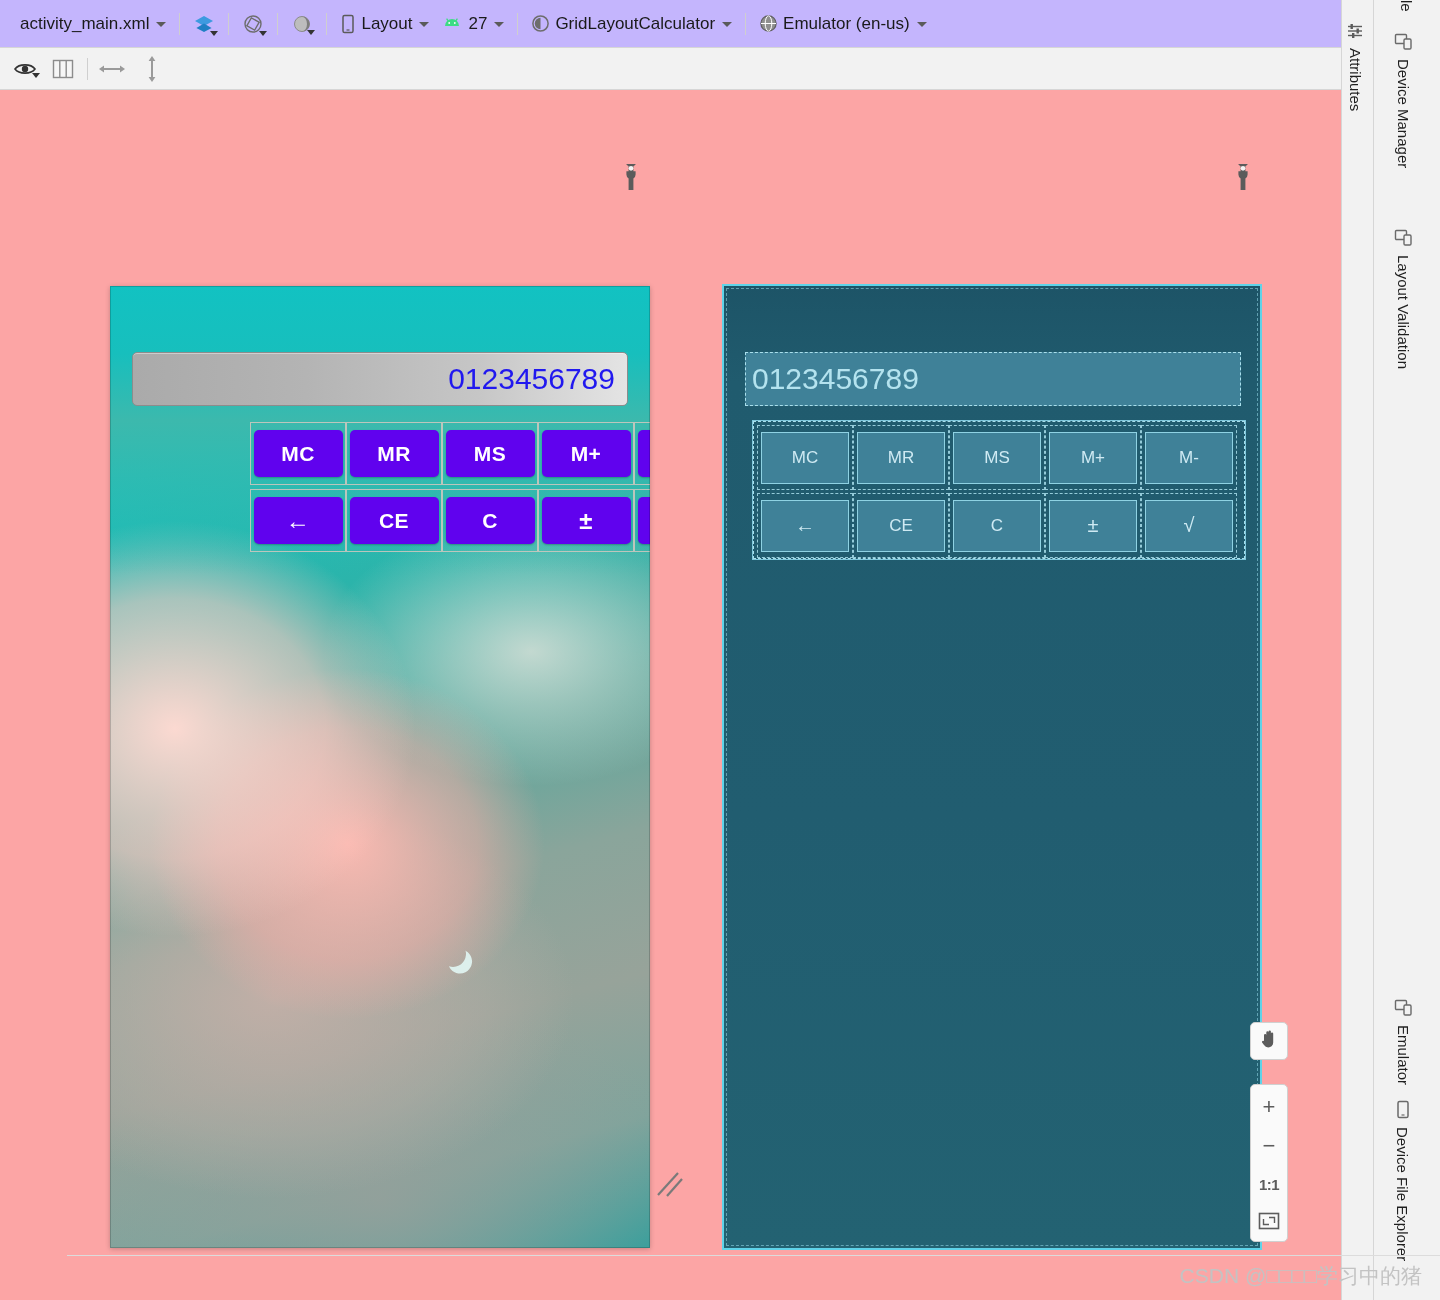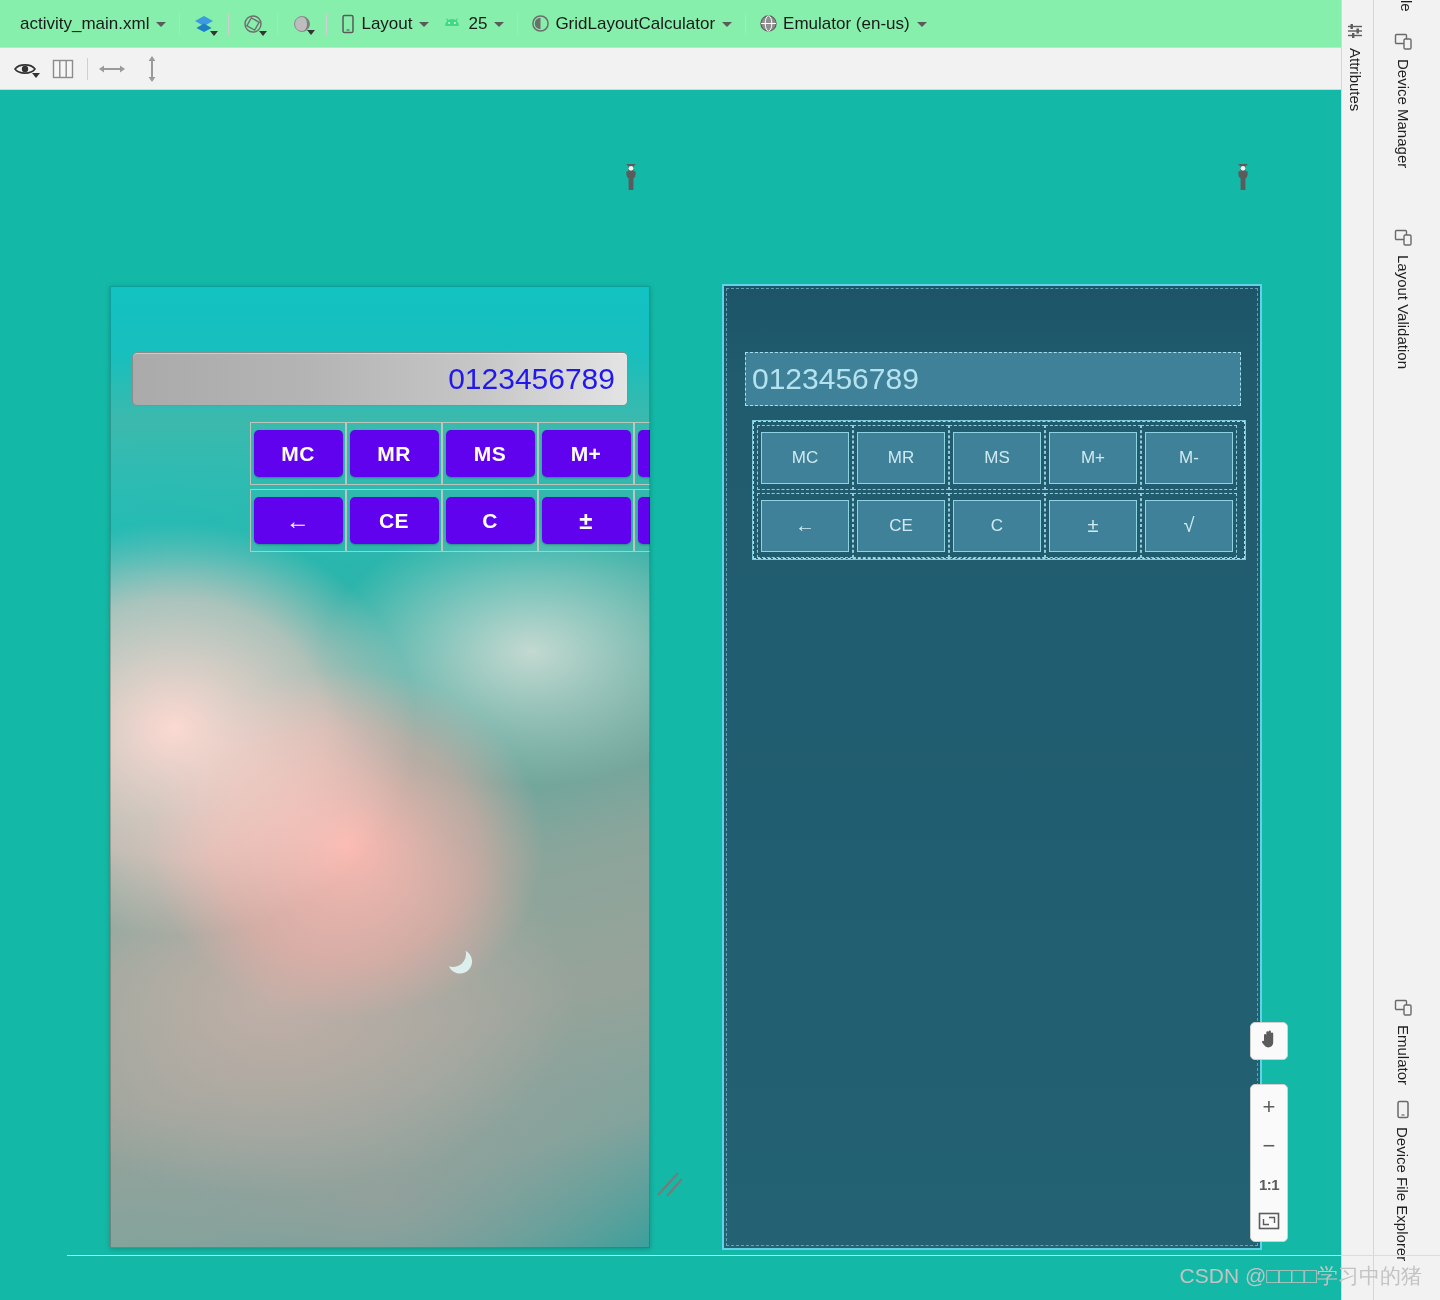--- a/index.html
+++ b/index.html
@@ -7,21 +7,21 @@
     width: 1440px; height: 1300px;
     font-family: "Liberation Sans", sans-serif;
     background: #f2f2f2;
     overflow: hidden;
   }
   #root { position: relative; width: 1440px; height: 1300px; }
 
   
   .toolbar {
     position: absolute; left: 0; top: 0; width: 1373px; height: 48px;
-    background: #86efac; border-bottom: 1px solid #d6d6d6;
+    background: #c4b5fd; border-bottom: 1px solid #d6d6d6;
     display: flex; align-items: center; padding-left: 14px; gap: 0px;
   }
   .tb-item {
     display: flex; align-items: center; gap: 5px;
     height: 30px; padding: 0 6px; border-radius: 3px; cursor: default;
     white-space: nowrap;
   }
   .tb-label { font-size: 17px; color: #1a1a1a; }
   .chev { width: 0; height: 0; border-left: 5px solid transparent;
           border-right: 5px solid transparent; border-top: 5px solid #5a5a5a;
@@ -48,21 +48,21 @@
              justify-content:center; border-radius:3px; cursor:default; position: relative;}
   .toolbar2-right {
     position: absolute; right: 0; top: 48px; width: 67px; height: 42px;
     border-bottom: 1px solid #d6d6d6; border-left: 1px solid #d6d6d6;
     display: flex; align-items: center; justify-content: center;
   }
 
   
   .surface {
     position: absolute; left: 0; top: 90px; width: 1373px; height: 1210px;
-    background: #14b8a6; overflow: hidden; text-decoration: underline;
+    background: #fca5a5; overflow: hidden; text-decoration: underline;
   }
 
   .wrench { position: absolute; }
 
   
   .device {
     position: absolute; left: 110px; top: 196px; width: 540px; height: 962px;
     box-shadow: 0 1px 5px rgba(0,0,0,0.22);
     overflow: hidden;
     background:
@@ -241,21 +241,21 @@
     <div class="tb-item">
       <span class="icn">
         <svg width="22" height="16" viewBox="0 0 22 16">
           <path d="M4 10 a7 7 0 0 1 14 0 z" fill="#3ddc84"></path>
           <circle cx="8.2" cy="7" r="0.9" fill="#ffffff"></circle>
           <circle cx="13.8" cy="7" r="0.9" fill="#ffffff"></circle>
           <line x1="5.6" y1="2.6" x2="7.4" y2="5.2" stroke="#3ddc84" stroke-width="1.3"></line>
           <line x1="16.4" y1="2.6" x2="14.6" y2="5.2" stroke="#3ddc84" stroke-width="1.3"></line>
         </svg>
       </span>
-      <span class="tb-label">25</span>
+      <span class="tb-label">27</span>
       <span class="chev"></span>
     </div>
 
     <div class="tb-sep"></div>
 
     <div class="tb-item">
       <span class="icn">
         <svg width="19" height="19" viewBox="0 0 19 19">
           <circle cx="9.5" cy="9.5" r="7.6" fill="none" stroke="#6d6d6d" stroke-width="1.5"></circle>
           <path d="M9.5 3.8 A5.7 5.7 0 0 0 9.5 15.2 Z" fill="#6d6d6d"></path>

